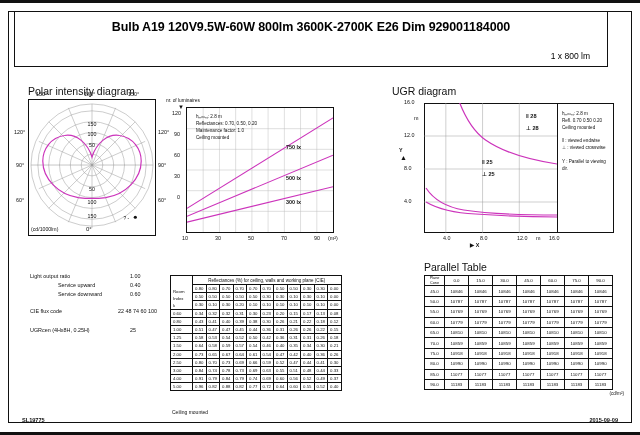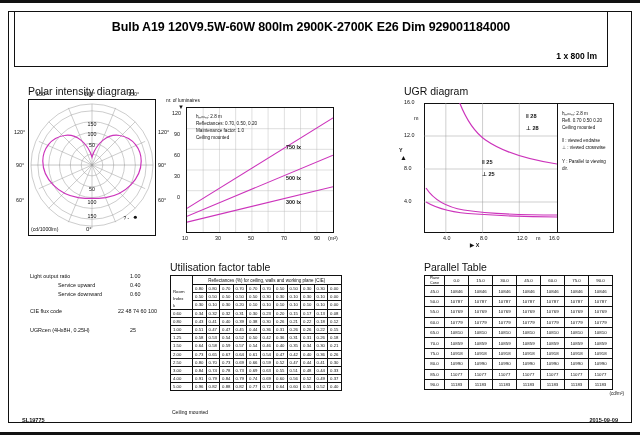--- a/index.html
+++ b/index.html
@@ -4,21 +4,21 @@
 <style>
   html,body{margin:0;padding:0;background:#d9d9d9;}
   body{font-family:"Liberation Sans",sans-serif;}
   .page{position:relative;width:640px;height:435px;background:#fff;overflow:hidden;
         box-sizing:border-box;border-top:3px solid #111;border-bottom:3px solid #111;}
   .sheet{position:absolute;left:8px;top:8px;width:624px;height:412px;border:1px solid #111;box-sizing:border-box;}
 
   
   .title-box{position:absolute;left:14px;top:8px;width:594px;height:56px;border:1px solid #111;box-sizing:border-box;}
   .title-txt{position:absolute;left:0;top:8px;width:100%;text-align:center;font-size:12.5px;font-weight:bold;color:#000;letter-spacing:-0.1px;}
-  .flux-txt{position:absolute;right:10px;bottom:5px;font-size:8.5px;font-weight:bold;color:#000;}
+  .flux-txt{position:absolute;right:17px;bottom:5px;font-size:8.5px;font-weight:normal;color:#000;}
 
   
   .sec-title{position:absolute;font-size:10.5px;color:#111;}
   .tiny{font-size:4.6px;color:#111;line-height:1.55;}
   .axlab{position:absolute;font-size:5.4px;color:#111;white-space:nowrap;}
   .axlab.b{font-weight:bold;}
   .frame{position:absolute;border:1.4px solid #111;box-sizing:border-box;background:#fff;}
 
   
   #polar-title{left:28px;top:82px;}
@@ -26,21 +26,21 @@
   .polar-ylab{left:31px;top:223px;font-size:5.2px;}
   .polar-zero{left:86px;top:223px;font-size:6px;}
 
   
   #qty-title{left:170px;top:82px;}
   .qty-sub{position:absolute;left:166px;top:95px;font-size:4.8px;color:#111;}
   .qty-frame{left:186px;top:104px;width:148px;height:126px;}
   .qty-note{position:absolute;left:196px;top:110px;}
 
   
-  #ugr-title{left:404px;top:82px;text-align:center;}
+  #ugr-title{left:392px;top:82px;text-align:center;}
   .ugr-frame{left:424px;top:100px;width:190px;height:130px;}
   .ugr-plot{position:absolute;left:424px;top:100px;width:134px;height:130px;border-right:1.4px solid #111;box-sizing:border-box;}
   .ugr-leg{position:absolute;left:562px;top:107px;width:50px;}
   .ugr-mark{position:absolute;font-size:5.6px;color:#111;font-weight:bold;}
 
   
   .lor{position:absolute;left:30px;top:270px;width:140px;font-size:5.4px;color:#111;}
   .lor .row{position:relative;height:9px;}
   .lor .lab{position:absolute;left:0;}
   .lor .lab.ind{left:28px;}
@@ -71,21 +71,21 @@
   .foot-l{position:absolute;left:22px;bottom:9px;font-size:5.6px;color:#111;font-weight:bold;}
   .foot-r{position:absolute;right:22px;bottom:9px;font-size:5.6px;color:#111;font-weight:bold;}
 </style>
 </head>
 <body>
 
 <div class="page">
   <div class="sheet"></div>
 
   <div class="title-box">
-    <div class="title-txt">Bulb A19 120V9.5W-60W 800lm 2900K-2700K E26 Dim 929001184000</div>
+    <div class="title-txt">Bulb A19 120V9.5W-60W 800lm 3600K-2700K E26 Dim 929001184000</div>
     <div class="flux-txt">1 x 800 lm</div>
   </div>
 
   <div class="sec-title" id="polar-title">Polar intensity diagram</div>
   <div class="frame polar-frame">
     <svg width="100%" height="100%" viewBox="0 0 128 137" preserveAspectRatio="none">
       <g stroke="#9a9a9a" stroke-width="0.5" fill="none">
         <circle cx="64" cy="66" r="11"></circle>
           <circle cx="64" cy="66" r="22"></circle>
         <circle cx="64" cy="66" r="33"></circle>
@@ -242,21 +242,20 @@
       <span class="lab">CIE flux code</span>
       <span class="val w">22 48 74 60 100</span>
     </div>
     <div style="height:10px"></div>
     <div class="row">
       <span class="lab">UGRcen (4Hx8H, 0.25H)</span>
       <span class="val">25</span>
     </div>
   </div>
 
-  <div class="sec-title" id="uf-title">Utilisation factor table</div>
   <table class="uf">
     <tbody id="uf-body">
         <tr>
           <td class="ri" rowspan="4" style="vertical-align: bottom; line-height: 7px;">
             <div>Room</div>
             <div>Index</div>
             <div>k</div>
           </td>
           <td class="hdr grpL" colspan="11">Reflectances (%) for ceiling, walls and working plane (CIE)</td>
         </tr>

